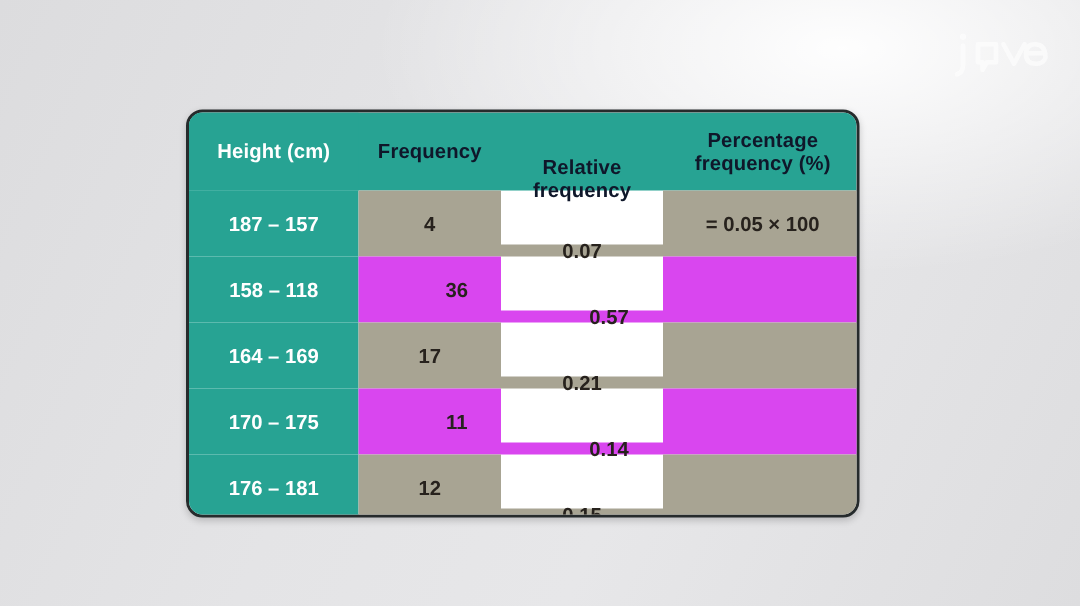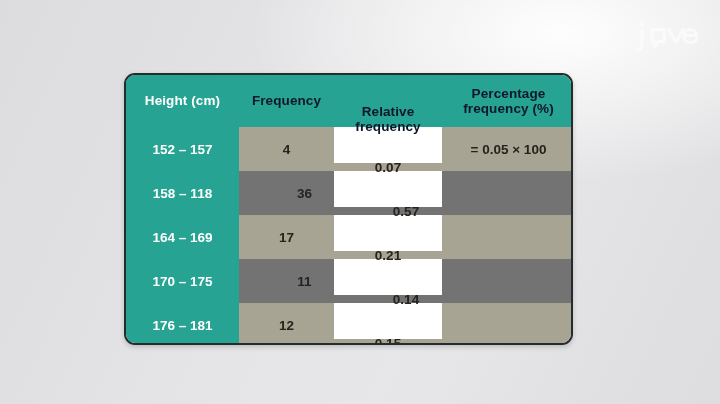--- a/index.html
+++ b/index.html
@@ -52,21 +52,21 @@
     color:#0f172a;
     font-weight:bold;
     font-size:13.5px;
     line-height:1.12;
     letter-spacing:0.1px;
   }
 
   
   .data-row { height:44px; }
   .data-row.shade .cell:not(.c-height) { background:#a8a493; }
-  .data-row.plain .cell:not(.c-height) { background:#737373;padding-left:36px; }
+  .data-row.plain .cell:not(.c-height) { background:#d946ef;padding-left:36px; }
 
   .data-row .cell {
     display:flex;
     align-items:center;
     justify-content:center;
     font-size:13.5px;
     font-weight:bold;
     color:#27221d;
   }
 
@@ -105,21 +105,21 @@
 <div id="table-card">
 
   <div class="trow" id="table-head">
     <div class="cell c-height">Height (cm)</div>
     <div class="cell c-freq">Frequency</div>
     <div class="cell c-rel">Relative<br>frequency</div>
     <div class="cell c-pct">Percentage<br>frequency (%)</div>
   </div>
 
   <div class="trow data-row shade">
-    <div class="cell c-height">152 – 157</div>
+    <div class="cell c-height">187 – 157</div>
     <div class="cell c-freq">4</div>
     <div class="cell c-rel">0.07</div>
     <div class="cell c-pct">= 0.05 × 100</div>
   </div>
 
   <div class="trow data-row plain">
     <div class="cell c-height">158 – 118</div>
     <div class="cell c-freq">36</div>
     <div class="cell c-rel">0.57</div>
     <div class="cell c-pct"></div>

